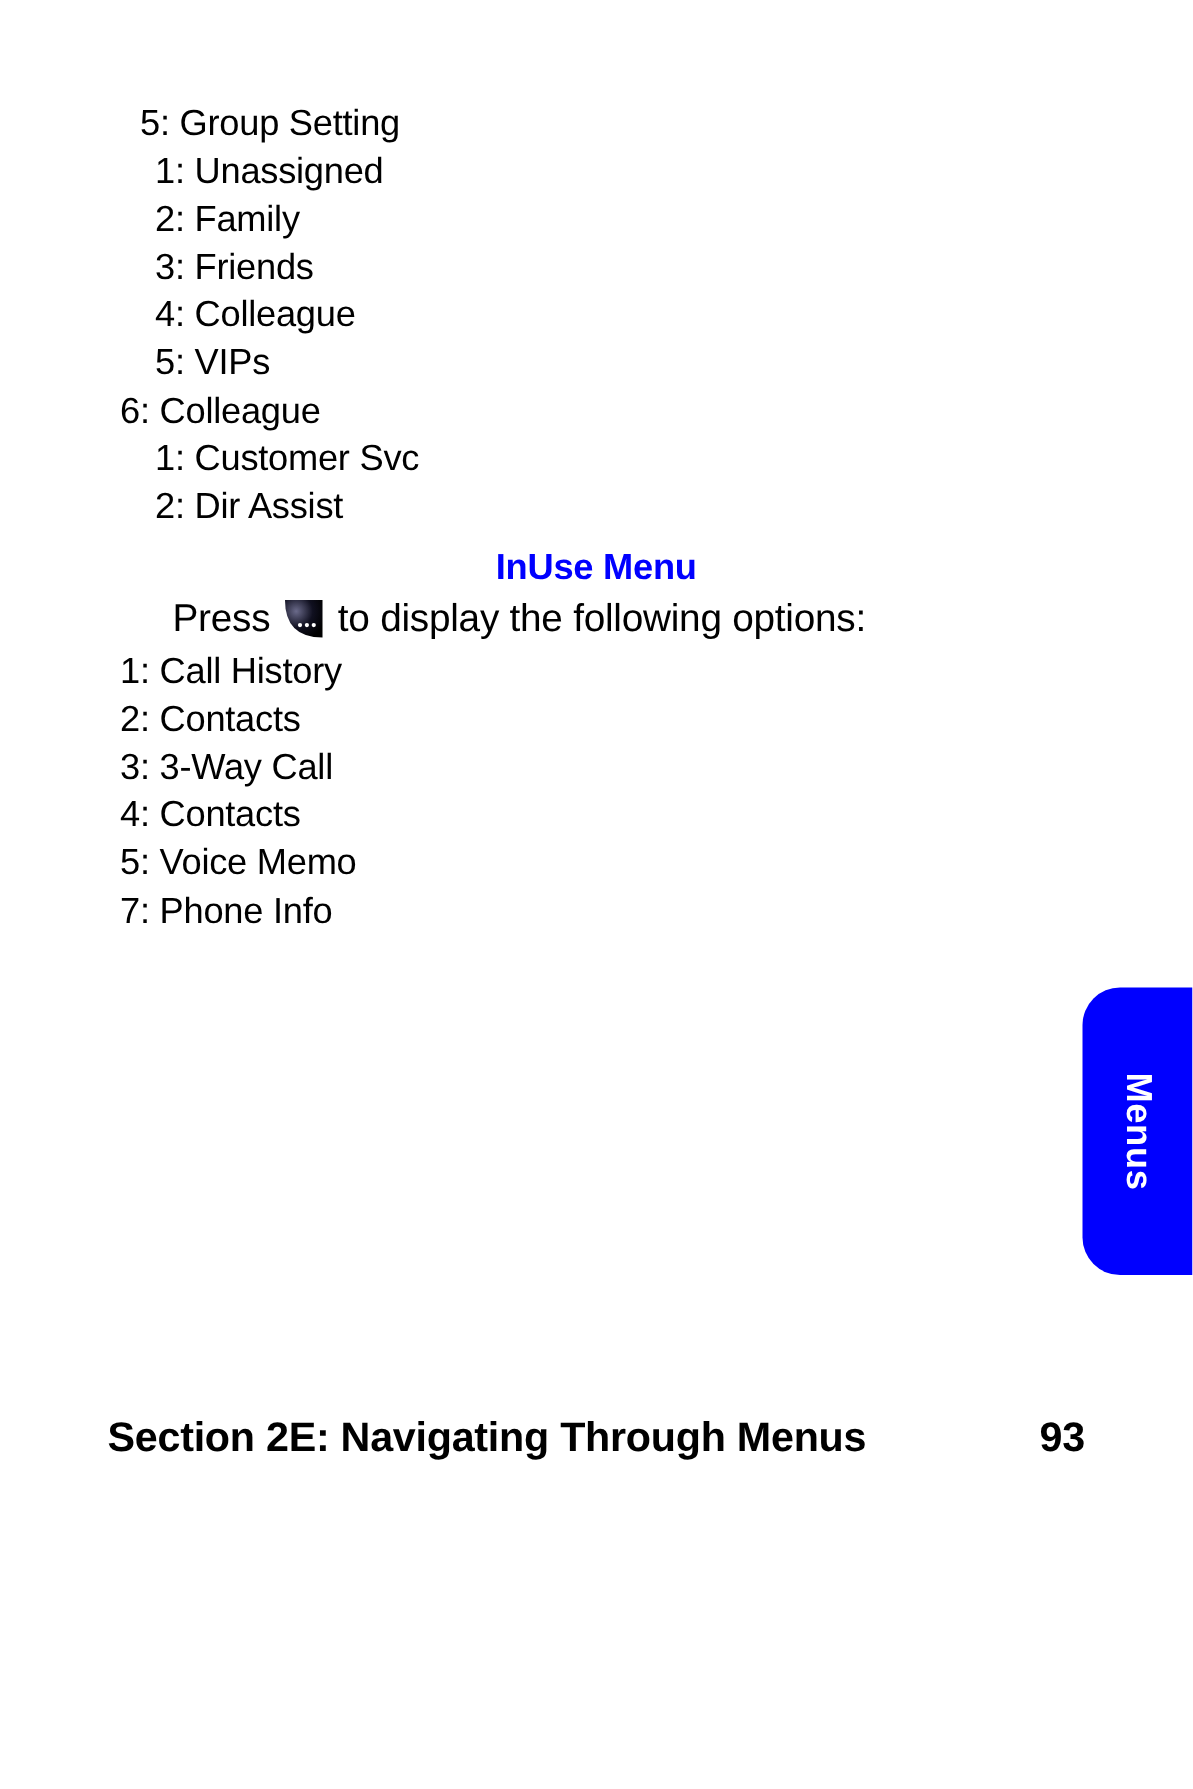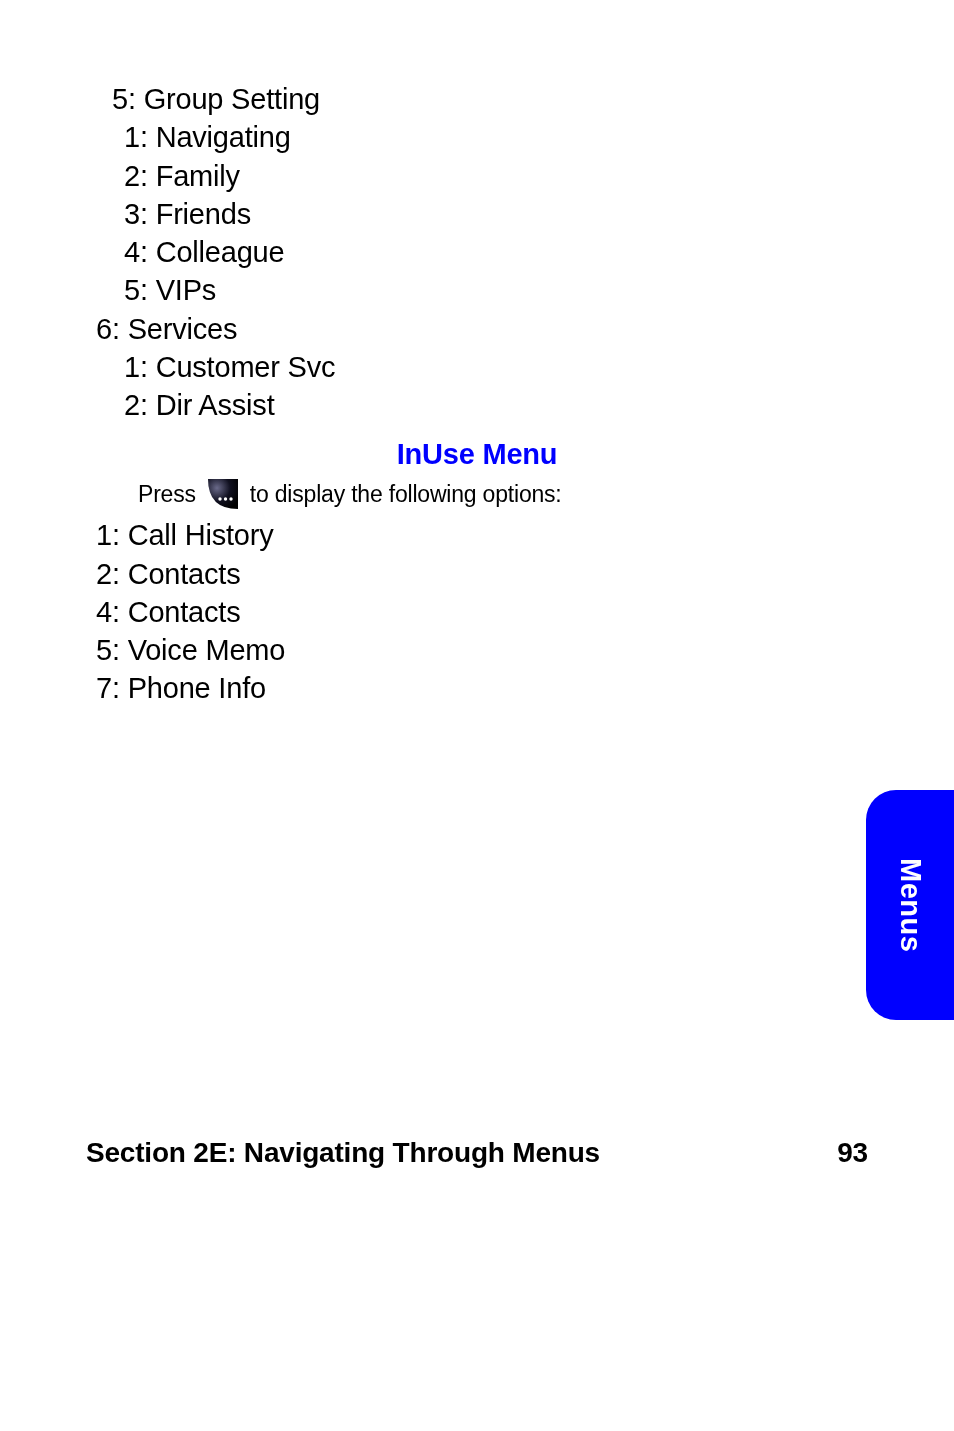--- a/index.html
+++ b/index.html
@@ -2,41 +2,41 @@
 <html><head>
 <meta charset="utf-8">
 <style>
   * { margin: 0; padding: 0; box-sizing: border-box; }
   html, body { width: 954px; height: 1431px; background: #fff; font-family: "Myriad Pro", "Segoe UI", "Helvetica Neue", Arial, sans-serif; color: #000; }
   .page { position: relative; width: 954px; height: 1223px; padding: 80px 86px 0 86px; }
   .list-l1 { margin-left: 26px; font-size: 29px; line-height: 1.32; font-weight: 400; letter-spacing: -0.2px; }
   .list-l2 { margin-left: 38px; }
   .list-l0 { margin-left: 10px; }
   .heading { color: #0000ff; font-weight: 700; font-size: 29px; margin-top: 14px; margin-bottom: 6px; letter-spacing: -0.2px; text-align: center; }
-  .press-row { display: flex; align-items: center; margin-left: 52px; font-size: 23px; margin-bottom: 5px; letter-spacing: -0.2px; }
+  .press-row { display: flex; align-items: center; margin-left: 52px; font-size: 31px; margin-bottom: 5px; letter-spacing: -0.2px; }
   .press-row .gap { width: 8px; }
   .icon-box { display: inline-block; margin: 0 2px; }
   .icon-box svg { display: block; }
-  .footer { position: absolute; bottom: 54px; left: 86px; right: 86px; display: flex; justify-content: space-between; align-items: center; font-size: 28px; font-weight: 700; letter-spacing: -0.2px; }
+  .footer { position: absolute; bottom: 54px; left: 86px; right: 86px; display: flex; justify-content: space-between; align-items: center; font-size: 33px; font-weight: 700; letter-spacing: -0.2px; }
   .side-tab { position: absolute; right: 0; top: 790px; width: 88px; height: 230px; background: #0000ff; border-top-left-radius: 30px; border-bottom-left-radius: 30px; display: flex; align-items: center; justify-content: center; }
   .side-tab-text { color: #fff; writing-mode: vertical-rl; font-size: 29px; font-weight: 700; letter-spacing: 0.5px; }
 </style>
 </head>
 <body>
 
 <div class="page">
 
   <div class="list-l1">5: Group Setting</div>
-  <div class="list-l1 list-l2">1: Navigating</div>
+  <div class="list-l1 list-l2">1: Unassigned</div>
   <div class="list-l1 list-l2">2: Family</div>
   <div class="list-l1 list-l2">3: Friends</div>
   <div class="list-l1 list-l2">4: Colleague</div>
   <div class="list-l1 list-l2">5: VIPs</div>
 
-  <div class="list-l1 list-l0">6: Services</div>
+  <div class="list-l1 list-l0">6: Colleague</div>
   <div class="list-l1 list-l2">1: Customer Svc</div>
   <div class="list-l1 list-l2">2: Dir Assist</div>
 
   <div class="heading">InUse Menu</div>
 
   <div class="press-row">
     <span>Press</span>
     <span class="gap"></span>
     <span class="icon-box">
       <svg width="34" height="34" viewBox="0 0 34 34">
@@ -52,20 +52,21 @@
         <circle cx="19.5" cy="22" r="1.7" fill="#fff"></circle>
         <circle cx="25" cy="22" r="1.7" fill="#fff"></circle>
       </svg>
     </span>
     <span class="gap"></span>
     <span> to display the following options:</span>
   </div>
 
   <div class="list-l1 list-l0">1: Call History</div>
   <div class="list-l1 list-l0">2: Contacts</div>
+  <div class="list-l1 list-l0">3: 3-Way Call</div>
   <div class="list-l1 list-l0">4: Contacts</div>
   <div class="list-l1 list-l0">5: Voice Memo</div>
   <div class="list-l1 list-l0">7: Phone Info</div>
 
   <div class="side-tab">
     <div class="side-tab-text">Menus</div>
   </div>
 
   <div class="footer">
     <span>Section 2E: Navigating Through Menus</span>

